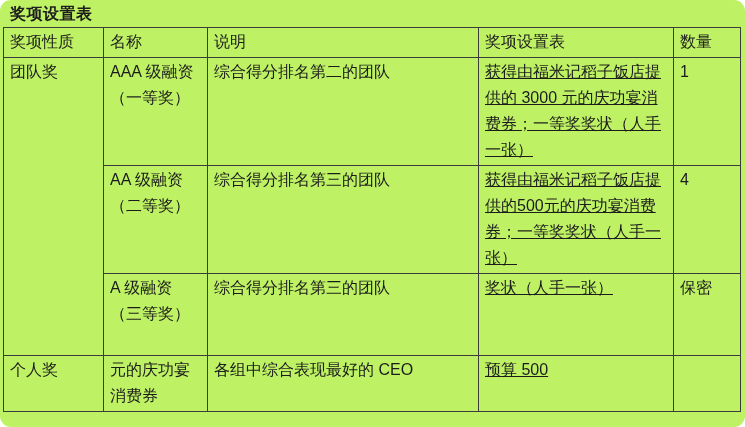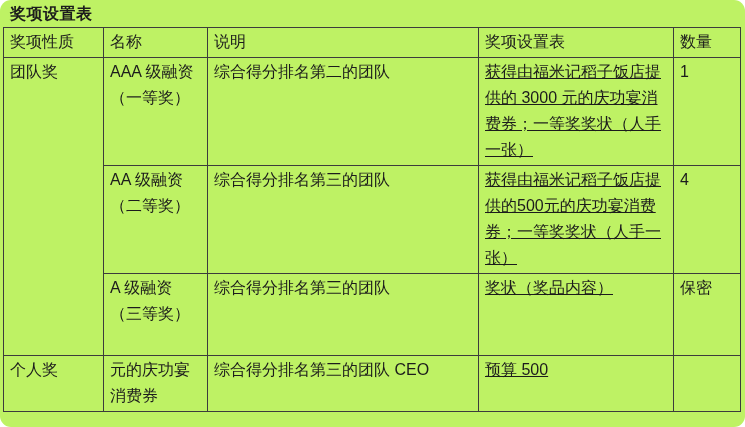--- a/index.html
+++ b/index.html
@@ -85,26 +85,26 @@
       </tr>
       <tr style="height:105px">
         <td class="cell-name">AA 级融资（二等奖）</td>
         <td class="cell-desc">综合得分排名第三的团队</td>
         <td class="cell-prize">获得由福米记稻子饭店提供的500元的庆功宴消费券；一等奖奖状（人手一张）</td>
         <td class="cell-qty">4</td>
       </tr>
       <tr style="height:82px">
         <td class="cell-name">A 级融资（三等奖）</td>
         <td class="cell-desc">综合得分排名第三的团队</td>
-        <td class="cell-prize">奖状（奖品内容）</td>
+        <td class="cell-prize">奖状（人手一张）</td>
         <td class="cell-qty">保密</td>
       </tr>
       <tr style="height:53px">
         <td class="cell-category">个人奖</td>
         <td class="cell-name">元的庆功宴消费券</td>
-        <td class="cell-desc">综合得分排名第三的团队 CEO</td>
+        <td class="cell-desc">各组中综合表现最好的 CEO</td>
         <td class="cell-prize">预算 500</td>
         <td class="cell-qty"></td>
       </tr>
     </tbody>
   </table>
 
 </div>
 
 </body></html>

